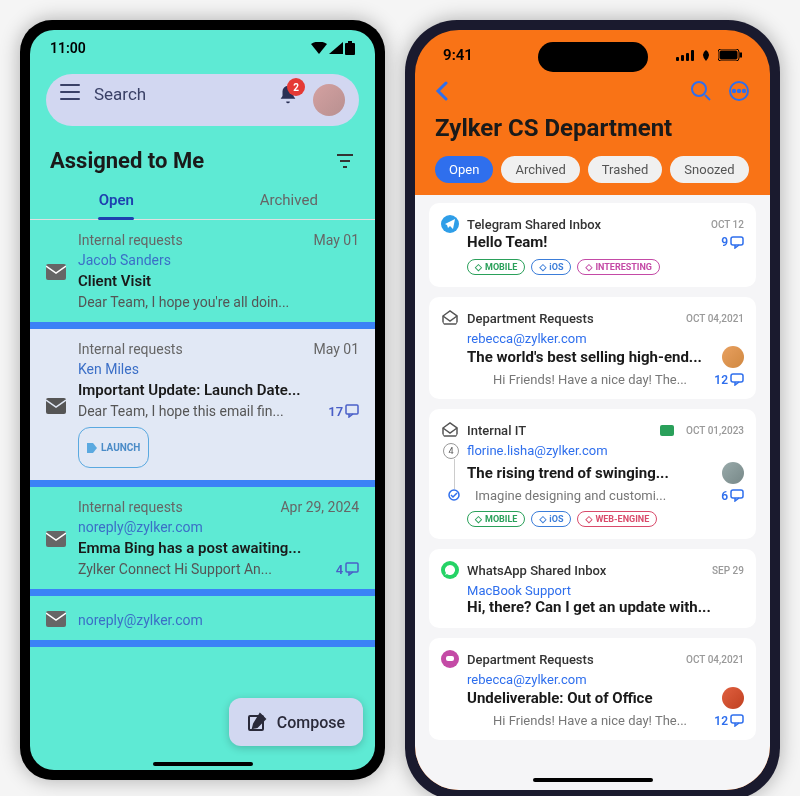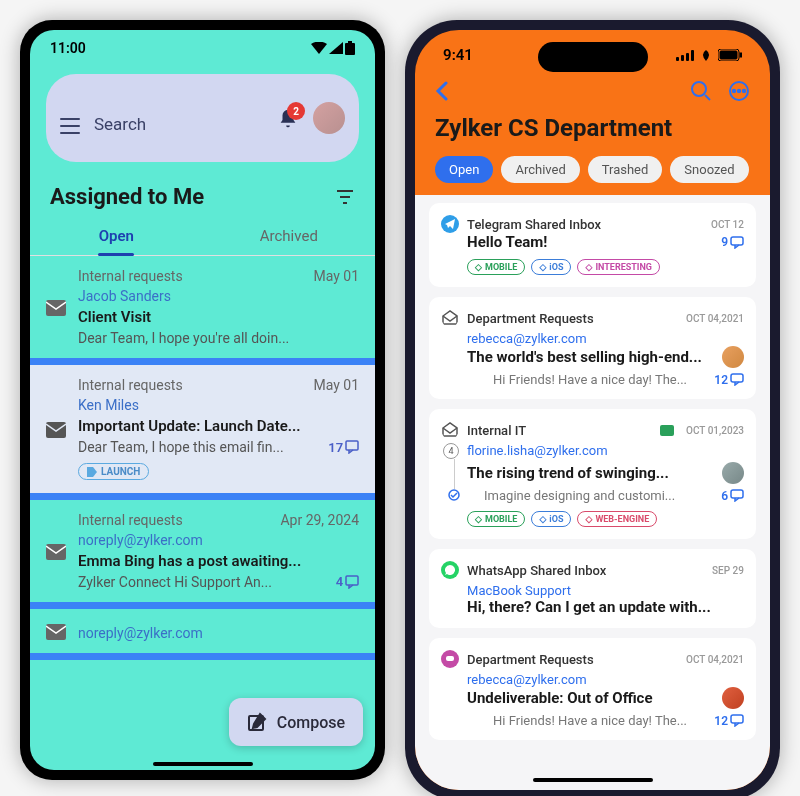--- a/index.html
+++ b/index.html
@@ -5,21 +5,21 @@
 * { box-sizing: border-box; margin: 0; padding: 0; font-family: -apple-system, BlinkMacSystemFont, 'Segoe UI', Roboto, sans-serif; }
 body { background: #f5f5f5; display: flex; gap: 20px; padding: 20px; }
 
 
 .android-phone { width: 370px; height: 760px; background: #000; border-radius: 32px; padding: 10px; position: relative; box-shadow: 0 0 20px rgba(0,0,0,0.3); }
 .android-screen { width: 100%; height: 100%; background: #5eead4; border-radius: 24px; overflow: hidden; display: flex; flex-direction: column; }
 .android-status { display: flex; justify-content: space-between; align-items: center; padding: 10px 20px; font-size: 14px; font-weight: 600; }
 .android-status-icons { display: flex; gap: 2px; align-items: center; }
 .android-status-icons svg { fill: #000; }
 
-.search-bar { margin: 8px 16px; background: #d2d7f1; border-radius: 30px; display: flex; align-items: flex-end; padding: 28px 14px; gap: 14px; position: relative; }
+.search-bar { margin: 8px 16px; background: #d2d7f1; border-radius: 30px; display: flex; align-items: flex-start; padding: 10px 14px; gap: 14px; position: relative; }
 .hamburger { width: 20px; height: 16px; display: flex; flex-direction: column; justify-content: space-between; cursor: pointer; }
 .hamburger span { height: 2px; background: #3a4167; border-radius: 2px; }
 .search-text { flex: 1; color: #3a4167; font-size: 17px; }
 .bell-wrap { position: relative; cursor: pointer; }
 .bell-badge { position: absolute; top: -6px; right: -6px; background: #e53935; color: #fff; border-radius: 50%; width: 18px; height: 18px; font-size: 10px; display: flex; align-items: center; justify-content: center; font-weight: bold; }
 .avatar { width: 32px; height: 32px; border-radius: 50%; background: linear-gradient(135deg, #d4a1a1, #b89090); cursor: pointer; }
 
 .page-header { display: flex; justify-content: space-between; align-items: center; padding: 14px 20px 8px; }
 .page-title { font-size: 22px; font-weight: 700; color: #1a1a1a; text-align: center; }
 .filter-icon { cursor: pointer; }
@@ -32,21 +32,21 @@
 .email-list-a { flex: 1; overflow-y: auto; }
 .email-item-a { display: flex; padding: 12px 16px; gap: 12px; border-bottom: 7px solid #3b82f6; cursor: pointer; align-items: center; }
 .email-item-a.highlighted { background: #e1e8f5; }
 .email-icon-a { width: 20px; margin-top: 2px; }
 .email-content-a { flex: 1; min-width: 0; }
 .email-row1 { display: flex; justify-content: space-between; align-items: center; font-size: 14px; color: #666; }
 .email-sender-a { color: #3b6fc7; font-size: 14px; margin-top: 4px; }
 .email-subject-a { font-weight: 600; font-size: 15px; color: #1a1a1a; margin-top: 4px; overflow: hidden; text-overflow: ellipsis; white-space: nowrap; }
 .email-preview-a { color: #555; font-size: 14px; margin-top: 4px; overflow: hidden; text-overflow: ellipsis; white-space: nowrap; display: flex; justify-content: space-between; align-items: center; gap: 8px; }
 .email-count-a { color: #4a5fc7; font-size: 13px; font-weight: 600; display: flex; align-items: center; gap: 2px; flex-shrink: 0; }
-.tag-launch { display: inline-flex; align-items: center; gap: 4px; border: 1px solid #5aa9e0; color: #4a8bc7; font-size: 10px; font-weight: 700; padding: 2px 8px; border-radius: 12px; margin-top: 8px; }
+.tag-launch { display: inline-flex; align-items: center; gap: 4px; border: 1px solid #5aa9e0; color: #4a8bc7; font-size: 10px; font-weight: 700; padding: 14px 8px; border-radius: 12px; margin-top: 8px; }
 
 .compose-btn { position: absolute; bottom: 34px; right: 22px; background: #d2d8f1; border-radius: 12px; padding: 14px 18px; display: flex; align-items: center; gap: 10px; font-size: 16px; font-weight: 500; color: #2a2a3a; box-shadow: 0 2px 8px rgba(0,0,0,0.2); cursor: pointer; }
 
 .home-indicator-a { position: absolute; bottom: 14px; left: 50%; transform: translateX(-50%); width: 100px; height: 4px; background: #000; border-radius: 2px; }
 
 
 .iphone { width: 380px; height: 780px; background: #1a1a2e; border-radius: 52px; padding: 10px; position: relative; box-shadow: 0 0 20px rgba(0,0,0,0.3); }
 .iphone-screen { width: 100%; height: 100%; background: #f97316; border-radius: 44px; overflow: hidden; display: flex; flex-direction: column; position: relative; }
 .dynamic-island { position: absolute; top: 12px; left: 50%; transform: translateX(-50%); width: 110px; height: 30px; background: #000; border-radius: 20px; z-index: 10; }
 .ios-status { display: flex; justify-content: space-between; align-items: center; padding: 16px 28px 8px; font-size: 15px; font-weight: 600; }
@@ -362,21 +362,21 @@
                 <circle cx="6" cy="6" r="5"></circle>
                 <path d="M3 6 L5 8 L9 4"></path>
               </svg>
           </div>
           <div style="flex:1;min-width:0;">
             <div style="color:#2f6fed;font-size:13px;">florine.lisha@zylker.com</div>
             <div class="ios-subject-row" style="margin-top:4px;">
               <span class="ios-subject-text">The rising trend of swinging...</span>
               <div class="ios-avatar-small" style="background:linear-gradient(135deg,#9aa,#788);"></div>
             </div>
-            <div class="ios-preview" style="margin-left:17px;">
+            <div class="ios-preview" style="margin-left:8px;">
               <span style="overflow:hidden;text-overflow:ellipsis;white-space:nowrap;">Imagine designing and customi...</span>
               <span class="ios-count">
                   <span>6</span>
                   <svg width="14" height="13" viewBox="0 0 14 13" fill="none" stroke="#2f6fed" stroke-width="1.5">
                     <rect x="1" y="1" width="12" height="8" rx="2"></rect>
                     <path d="M5 9 L5 12 L9 9"></path>
                   </svg>
                 </span>
             </div>
           </div>

